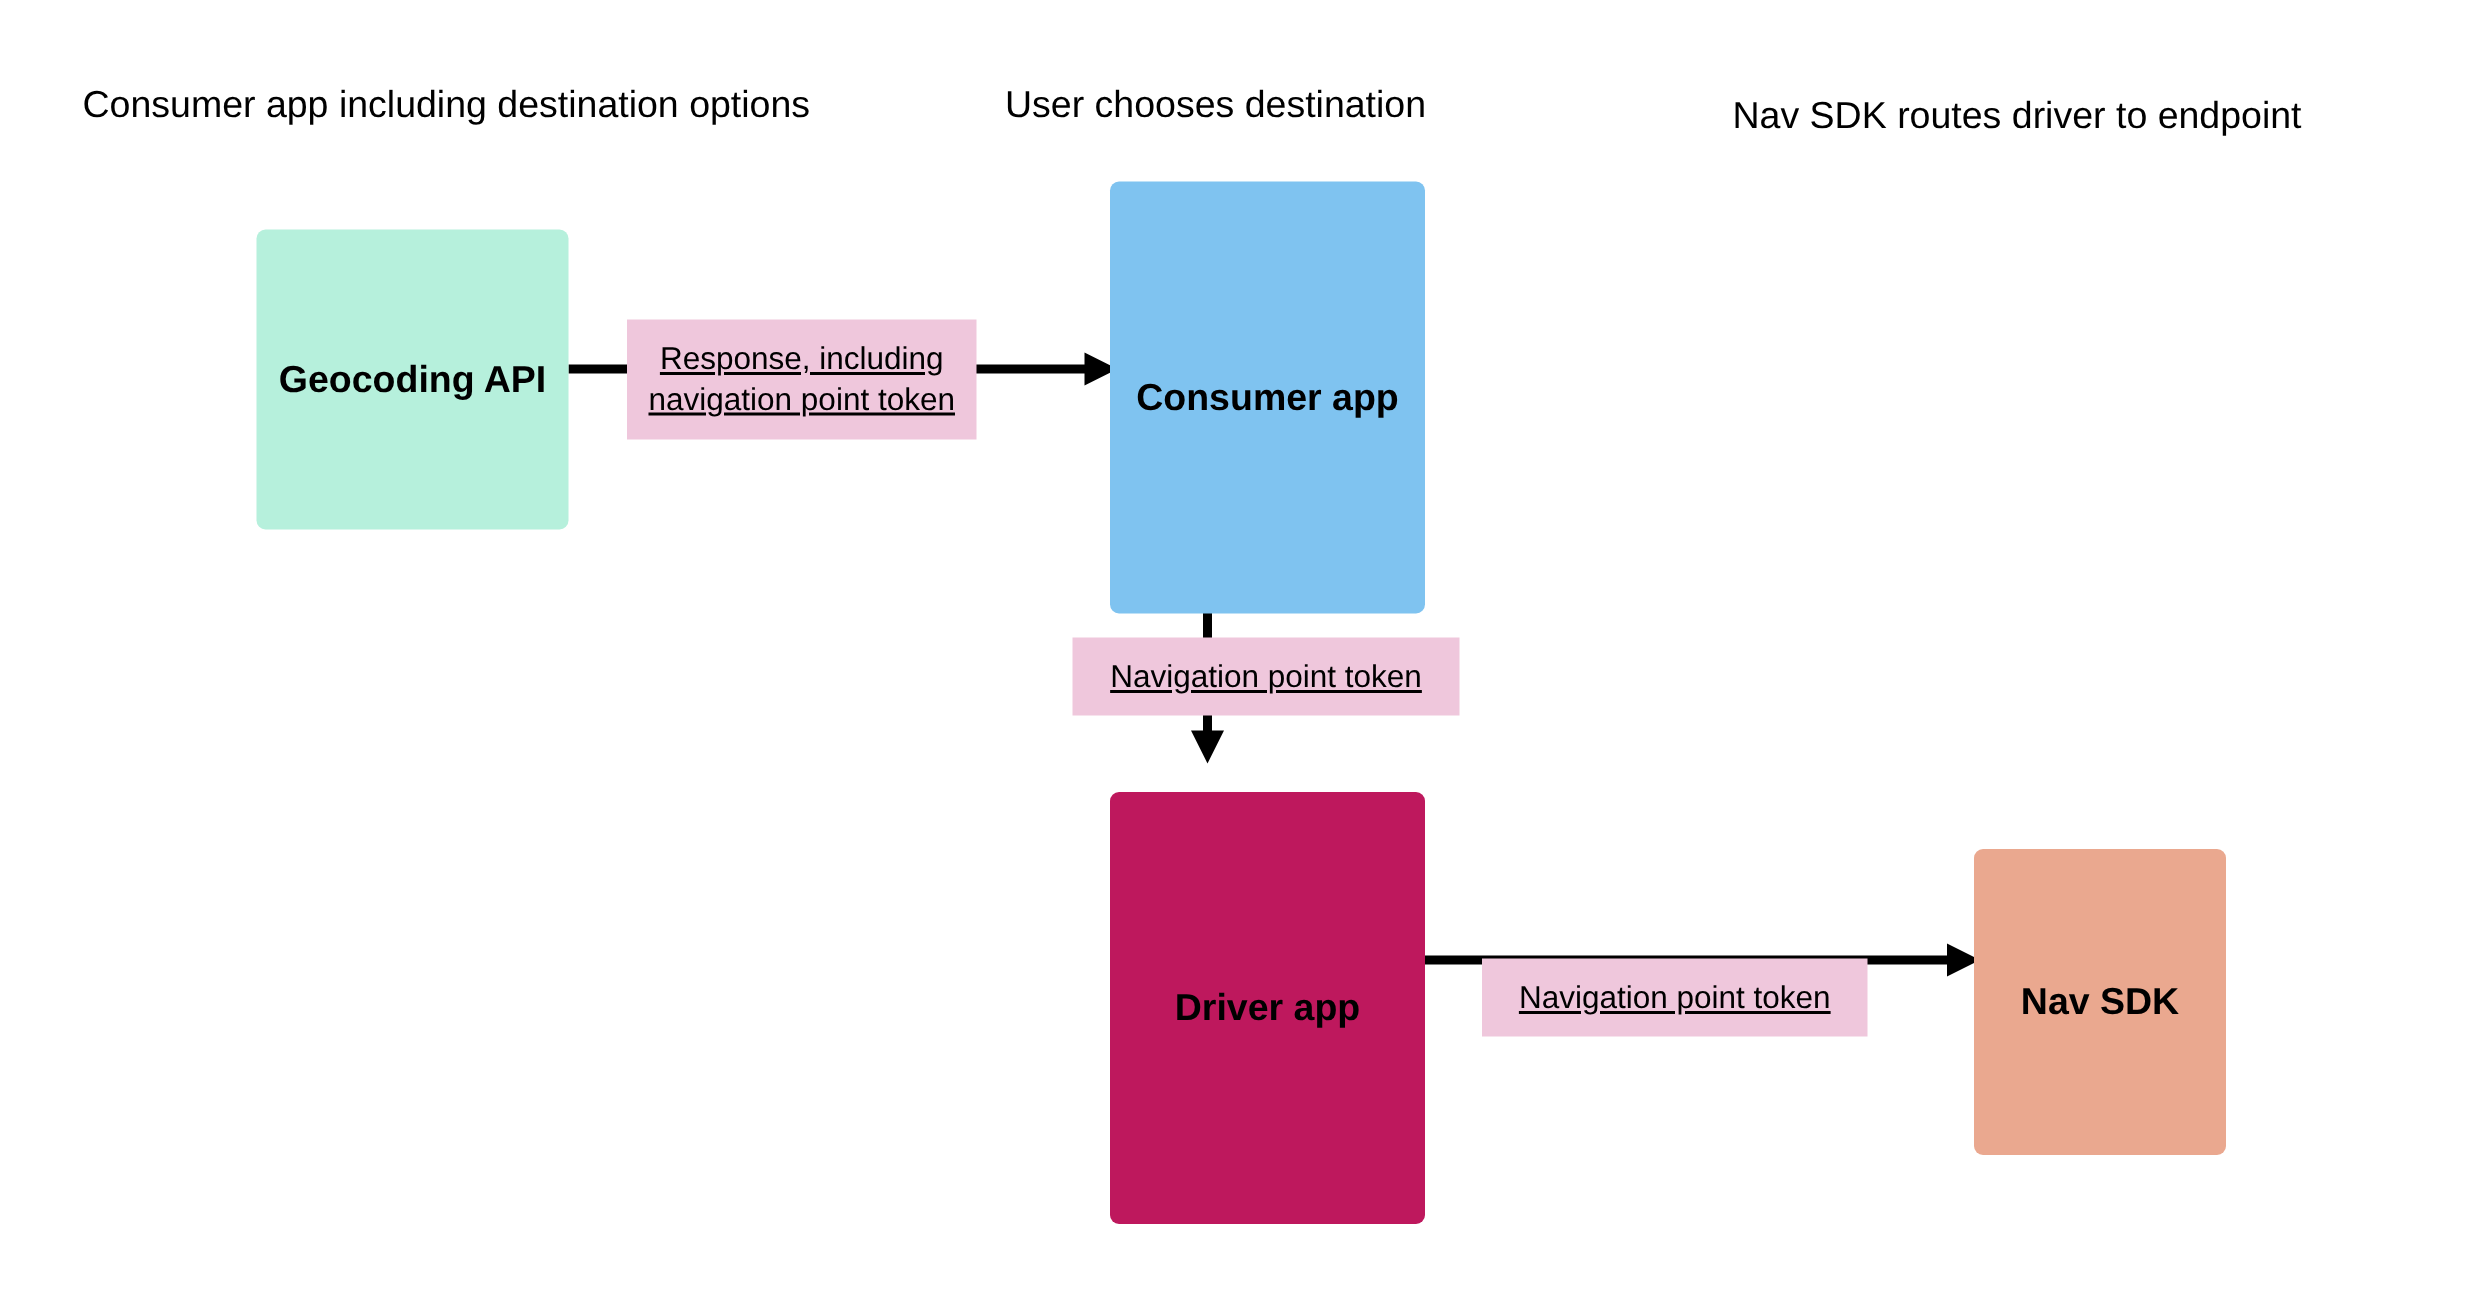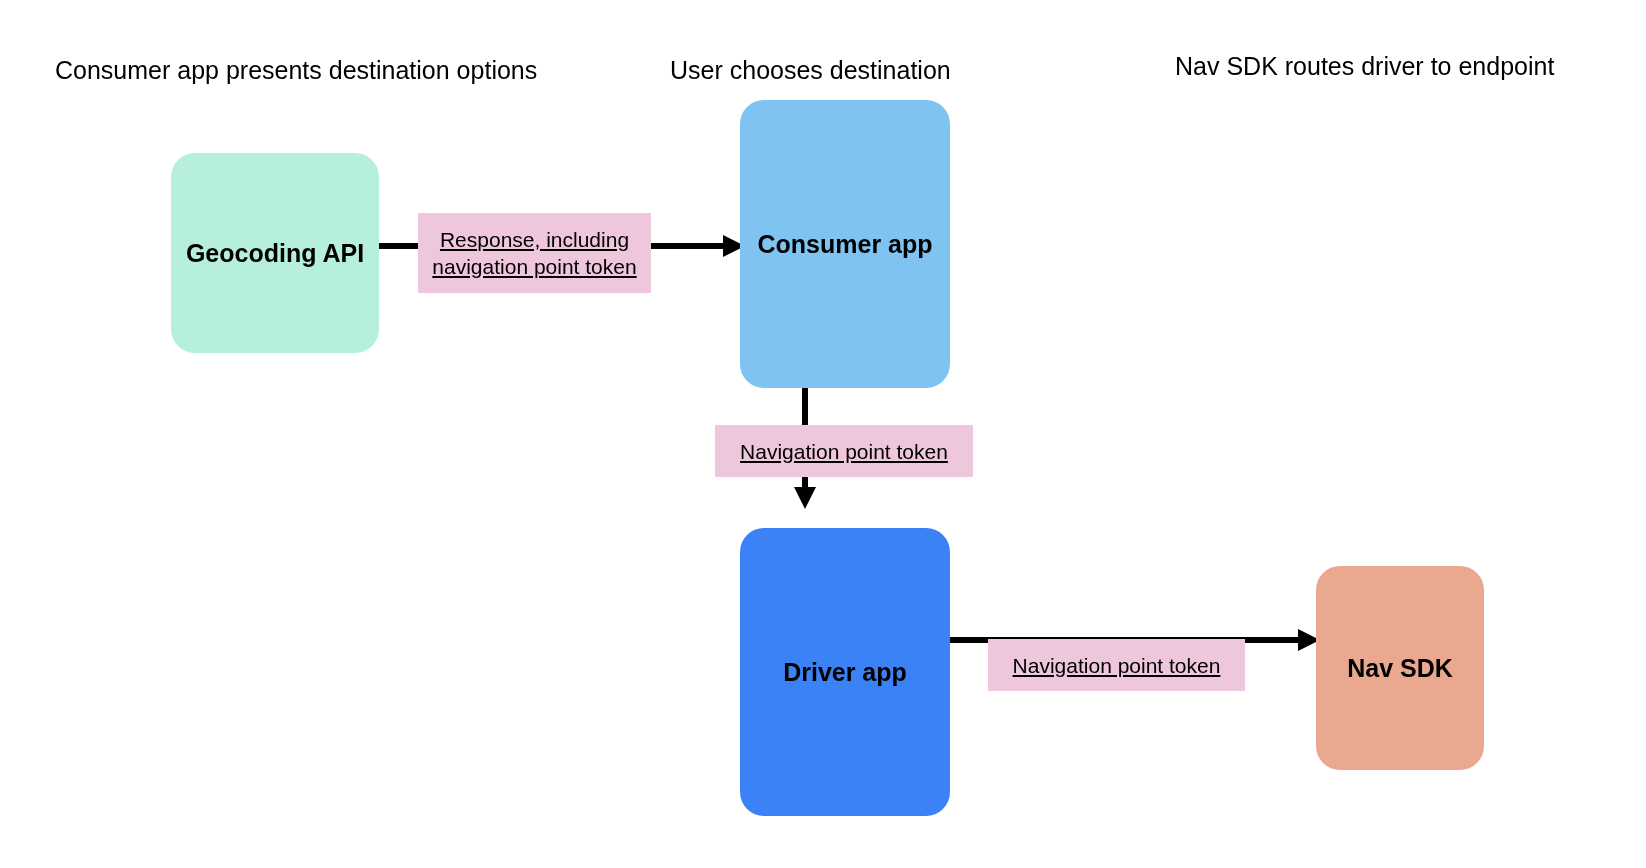--- a/index.html
+++ b/index.html
@@ -26,21 +26,21 @@
     font-size: 25px;
     line-height: 30px;
     font-weight: 400;
     color: #000000;
     white-space: nowrap;
   }
 
   
   .node {
     position: absolute;
-    border-radius: 24px;
+    border-radius: 6px;
     display: flex;
     align-items: center;
     justify-content: center;
     text-align: center;
     font-size: 25px;
     font-weight: 700;
     color: #000000;
     box-sizing: border-box;
     padding: 4px 10px;
   }
@@ -70,25 +70,25 @@
   .connector svg {
     display: block;
     overflow: visible;
   }
 </style>
 </head>
 <body>
 
 <div id="canvas">
 
-  <div class="col-heading" style="left:55px; top:55px;">Consumer app presents destination options</div>
+  <div class="col-heading" style="left:55px; top:55px;">Consumer app including destination options</div>
 
   <div class="col-heading" style="left:670px; top:55px;text-align:right;">User chooses destination</div>
 
-  <div class="col-heading" style="left:1155px; top:51px;margin-left:20px;">Nav SDK routes driver to endpoint</div>
+  <div class="col-heading" style="left:1155px; top:62px;">Nav SDK routes driver to endpoint</div>
 
   <div class="connector" style="left:379px; top:236px; width:366px; height:20px;">
     <svg width="366" height="20" viewBox="0 0 366 20">
       <line x1="0" y1="10" x2="348" y2="10" stroke="#000000" stroke-width="6"></line>
       <polygon points="366,10 344,21 344,-1" fill="#000000"></polygon>
     </svg>
   </div>
 
   <div class="connector" style="left:795px; top:379px; width:20px; height:130px;">
     <svg width="20" height="130" viewBox="0 0 20 130">
@@ -101,25 +101,25 @@
     <svg width="418" height="20" viewBox="0 0 418 20">
       <line x1="0" y1="10" x2="400" y2="10" stroke="#000000" stroke-width="6"></line>
       <polygon points="418,10 396,21 396,-1" fill="#000000"></polygon>
     </svg>
   </div>
 
   <div class="node" style="left:171px; top:153px; width:208px; height:200px; background:#b6f0dc; z-index:2;">
     <span>Geocoding API</span>
   </div>
 
-  <div class="node" style="left:740px; top:100px; width:210px; height:288px; background:#7fc3f0; z-index:2;">
+  <div class="node" style="left:740px; top:121px; width:210px; height:288px; background:#7fc3f0; z-index:2;">
     <span>Consumer app</span>
   </div>
 
-  <div class="node" style="left:740px; top:528px; width:210px; height:288px; background:#3b82f6; z-index:2;">
+  <div class="node" style="left:740px; top:528px; width:210px; height:288px; background:#be185d; z-index:2;">
     <span>Driver app</span>
   </div>
 
   <div class="node" style="left:1316px; top:566px; width:168px; height:204px; background:#eaa88f; z-index:2;">
     <span>Nav SDK</span>
   </div>
 
   <div class="edge-label" style="left:418px; top:213px; width:233px; height:80px; background:#efc7dc;">
     <span>Response, including navigation point token</span>
   </div>

